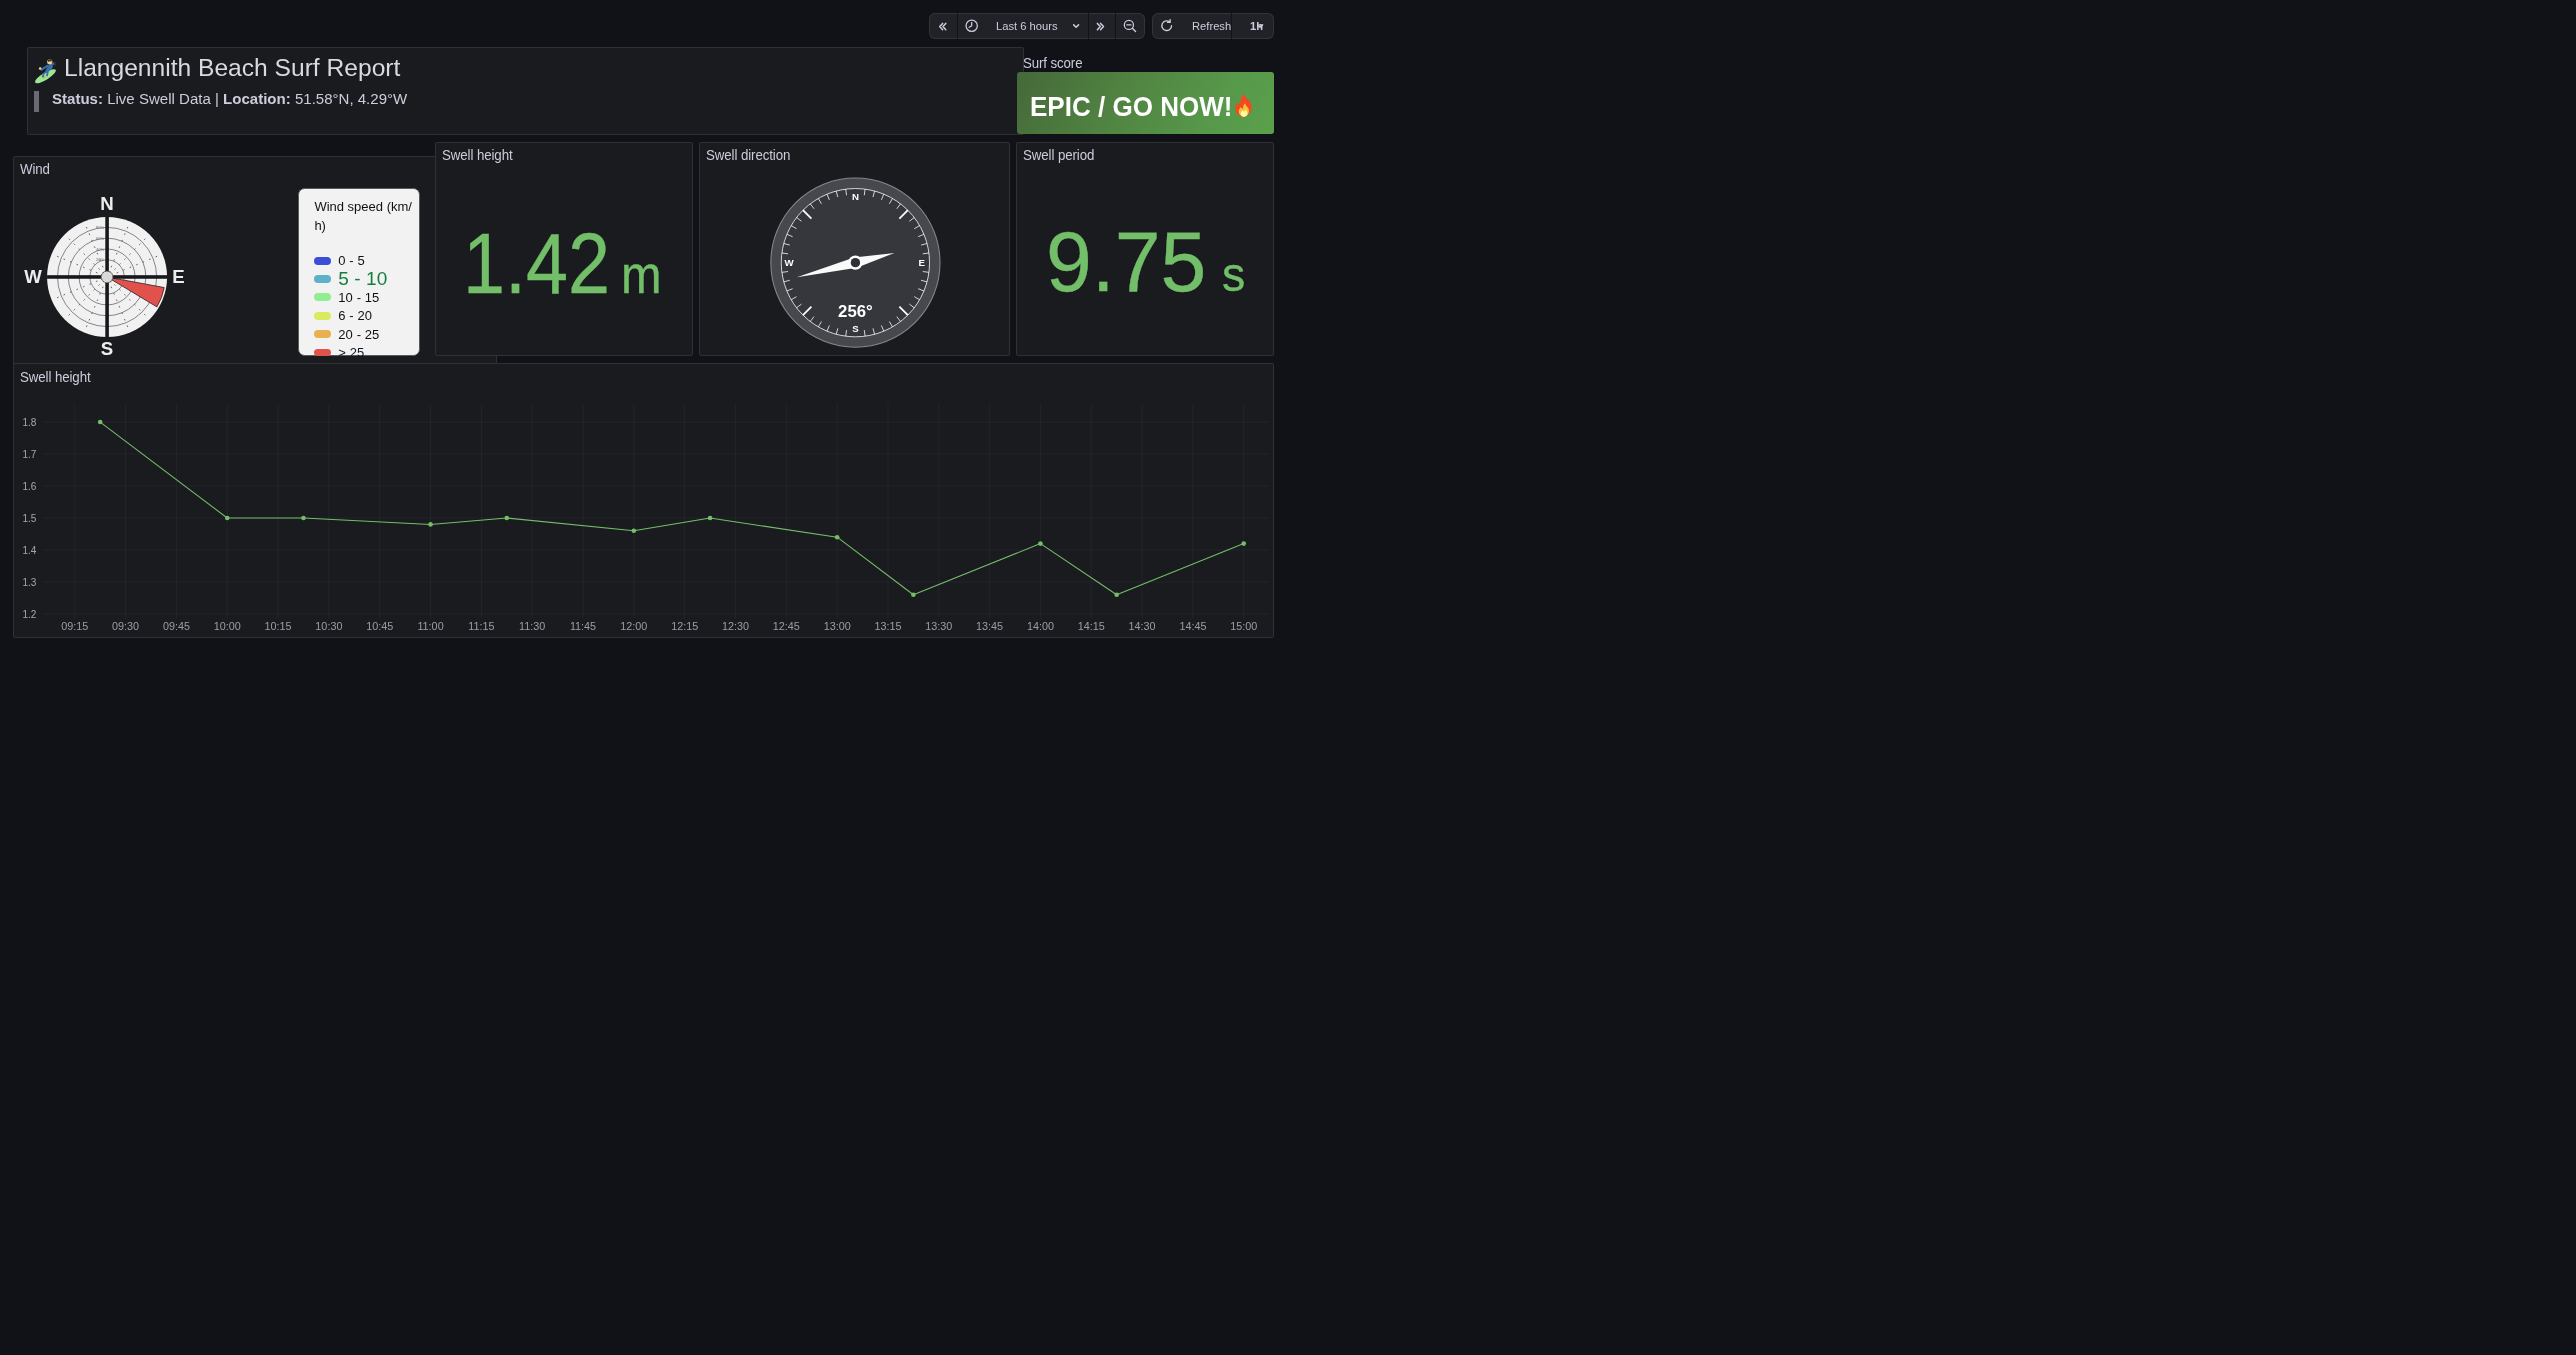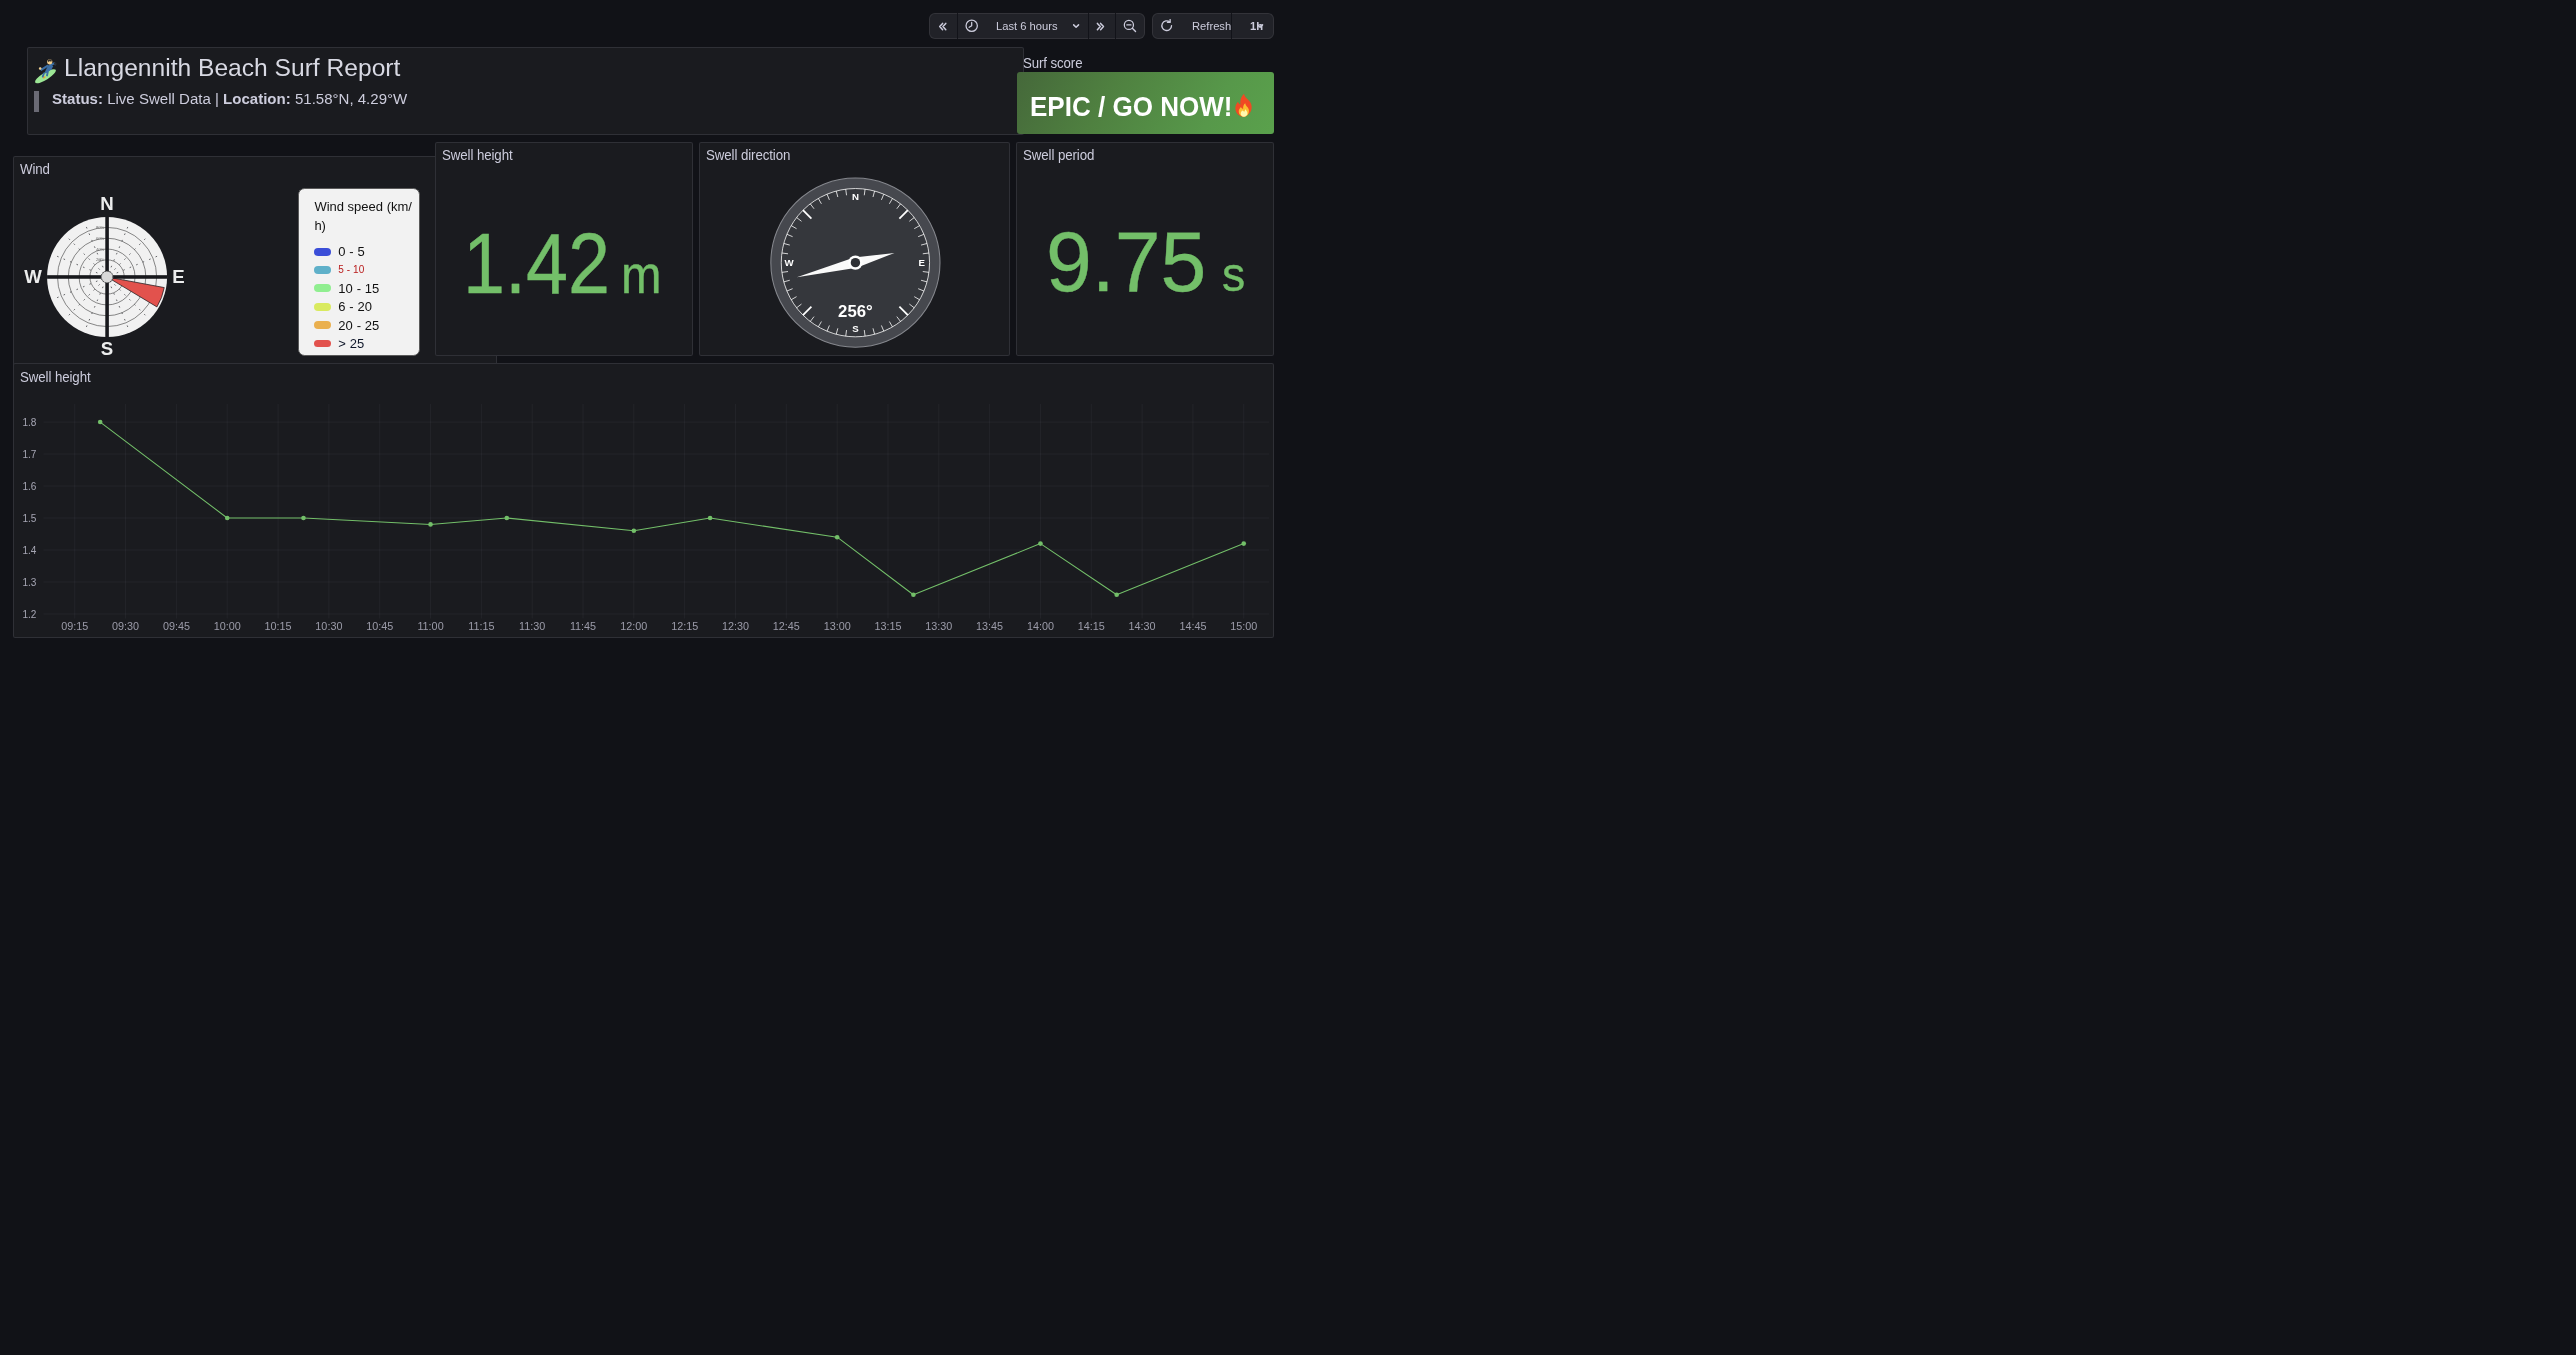--- a/index.html
+++ b/index.html
@@ -106,28 +106,28 @@
       <text x="120.85" y="140.1" font-size="5.5" fill="#6a6a6a" text-anchor="end" font-family="Liberation Sans">20%</text>
       <text x="120.85" y="125.60000000000001" font-size="5.5" fill="#6a6a6a" text-anchor="end" font-family="Liberation Sans">40%</text>
       <text x="120.85" y="111.10000000000001" font-size="5.5" fill="#6a6a6a" text-anchor="end" font-family="Liberation Sans">60%</text>
       <text x="120.85" y="96.60000000000001" font-size="5.5" fill="#6a6a6a" text-anchor="end" font-family="Liberation Sans">80%</text>
       <text x="124.85" y="71.4" font-size="25" font-weight="bold" fill="#eceded" text-anchor="middle" font-family="Liberation Sans">N</text>
       <text x="124.85" y="265.4" font-size="25" font-weight="bold" fill="#eceded" text-anchor="middle" font-family="Liberation Sans">S</text>
       <text x="37.349999999999994" y="169.4" font-size="25" font-weight="bold" fill="#eceded" text-anchor="end" font-family="Liberation Sans">W</text>
       <text x="212.35" y="169.4" font-size="25" font-weight="bold" fill="#eceded" text-anchor="start" font-family="Liberation Sans">E</text>
     </svg>
 <div style="position:absolute;left:284px;top:31px;width:122px;height:168px;background:#f2f2f2;border:1.9px solid #5a5a5a;border-radius:6.7px;box-sizing:border-box;padding:9px 0 0 15.7px;font-family:'Liberation Sans',sans-serif">
-      <div style="font-size:13px;color:#111;line-height:18.7px;margin-bottom:7px">Wind speed (km/<br>h)</div>
+      <div style="font-size:13px;color:#111;line-height:18.7px;margin-bottom:16px">Wind speed (km/<br>h)</div>
       <div style="display:flex;align-items:center;height:18.4px">
         <span style="width:16.4px;height:7.8px;border-radius:4.5px;background:#3b4ed8;margin-right:7.5px;flex:none"></span>
         <span style="font-size:13px;color:#111;letter-spacing:0.1px">0 - 5</span>
       </div>
       <div style="display:flex;align-items:center;height:18.4px">
         <span style="width:16.4px;height:7.8px;border-radius:4.5px;background:#5fb0c9;margin-right:7.5px;flex:none"></span>
-        <span style="font-size:10px;color:#b91c1c;letter-spacing:0.1px">5 - 10</span>
+        <span style="font-size:19px;color:#15803d;letter-spacing:0.1px">5 - 10</span>
       </div>
       <div style="display:flex;align-items:center;height:18.4px">
         <span style="width:16.4px;height:7.8px;border-radius:4.5px;background:#90ee90;margin-right:7.5px;flex:none"></span>
         <span style="font-size:13px;color:#111;letter-spacing:0.1px">10 - 15</span>
       </div>
       <div style="display:flex;align-items:center;height:18.4px">
         <span style="width:16.4px;height:7.8px;border-radius:4.5px;background:#d9ea5f;margin-right:7.5px;flex:none"></span>
         <span style="font-size:13px;color:#111;letter-spacing:0.1px">6 - 20</span>
       </div>
       <div style="display:flex;align-items:center;height:18.4px">

